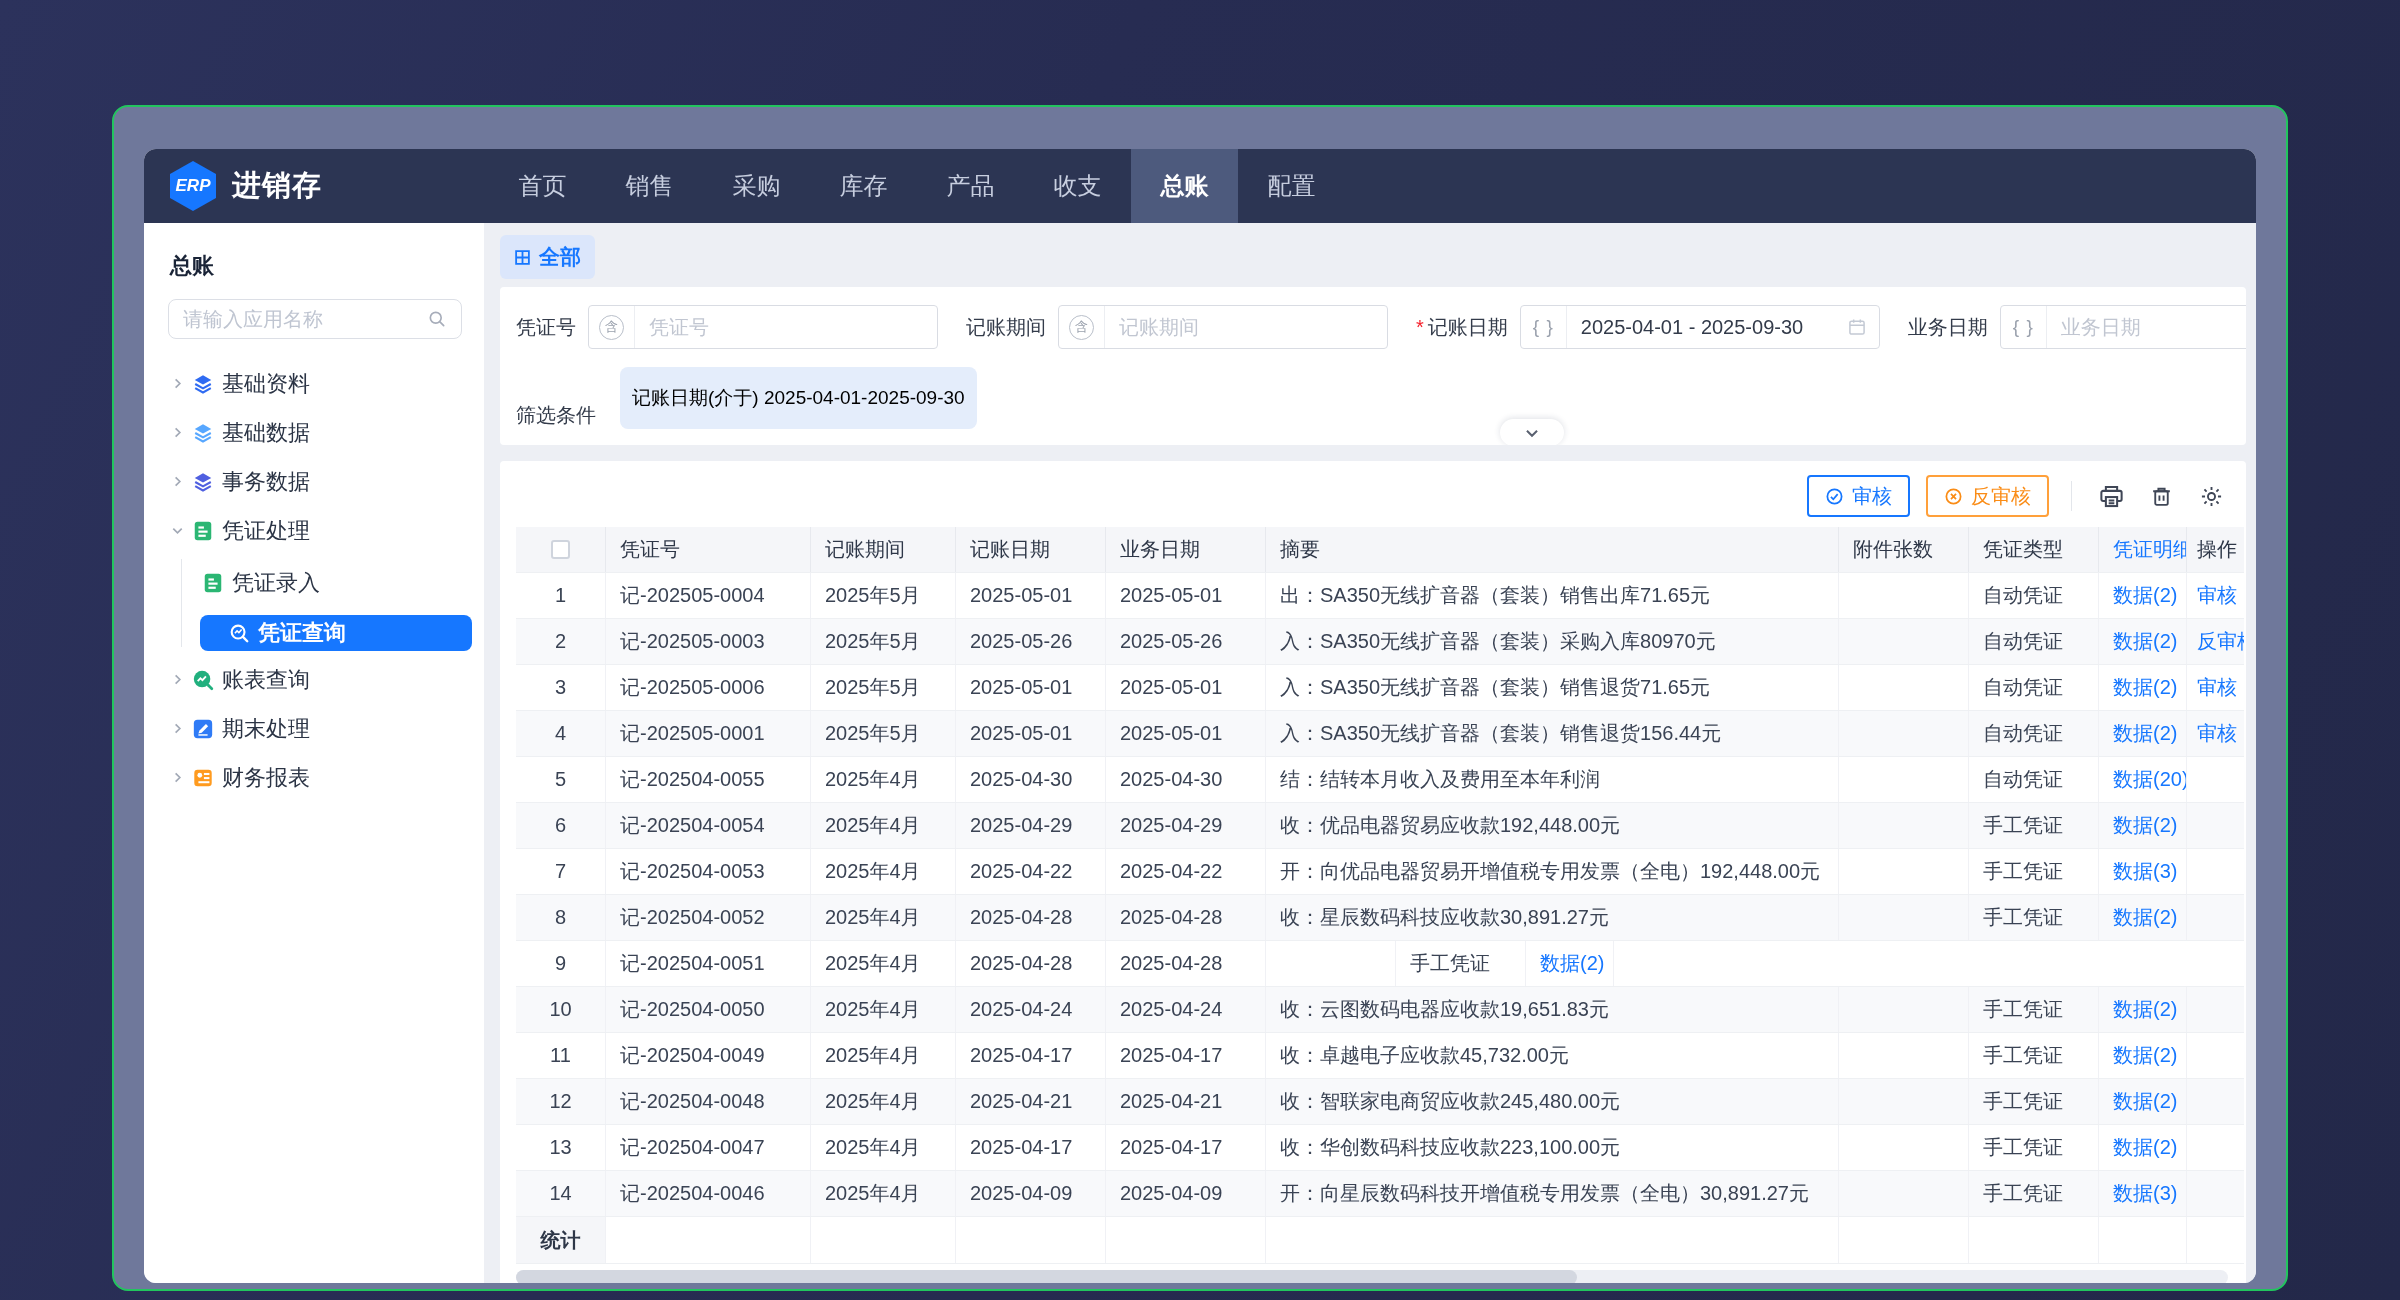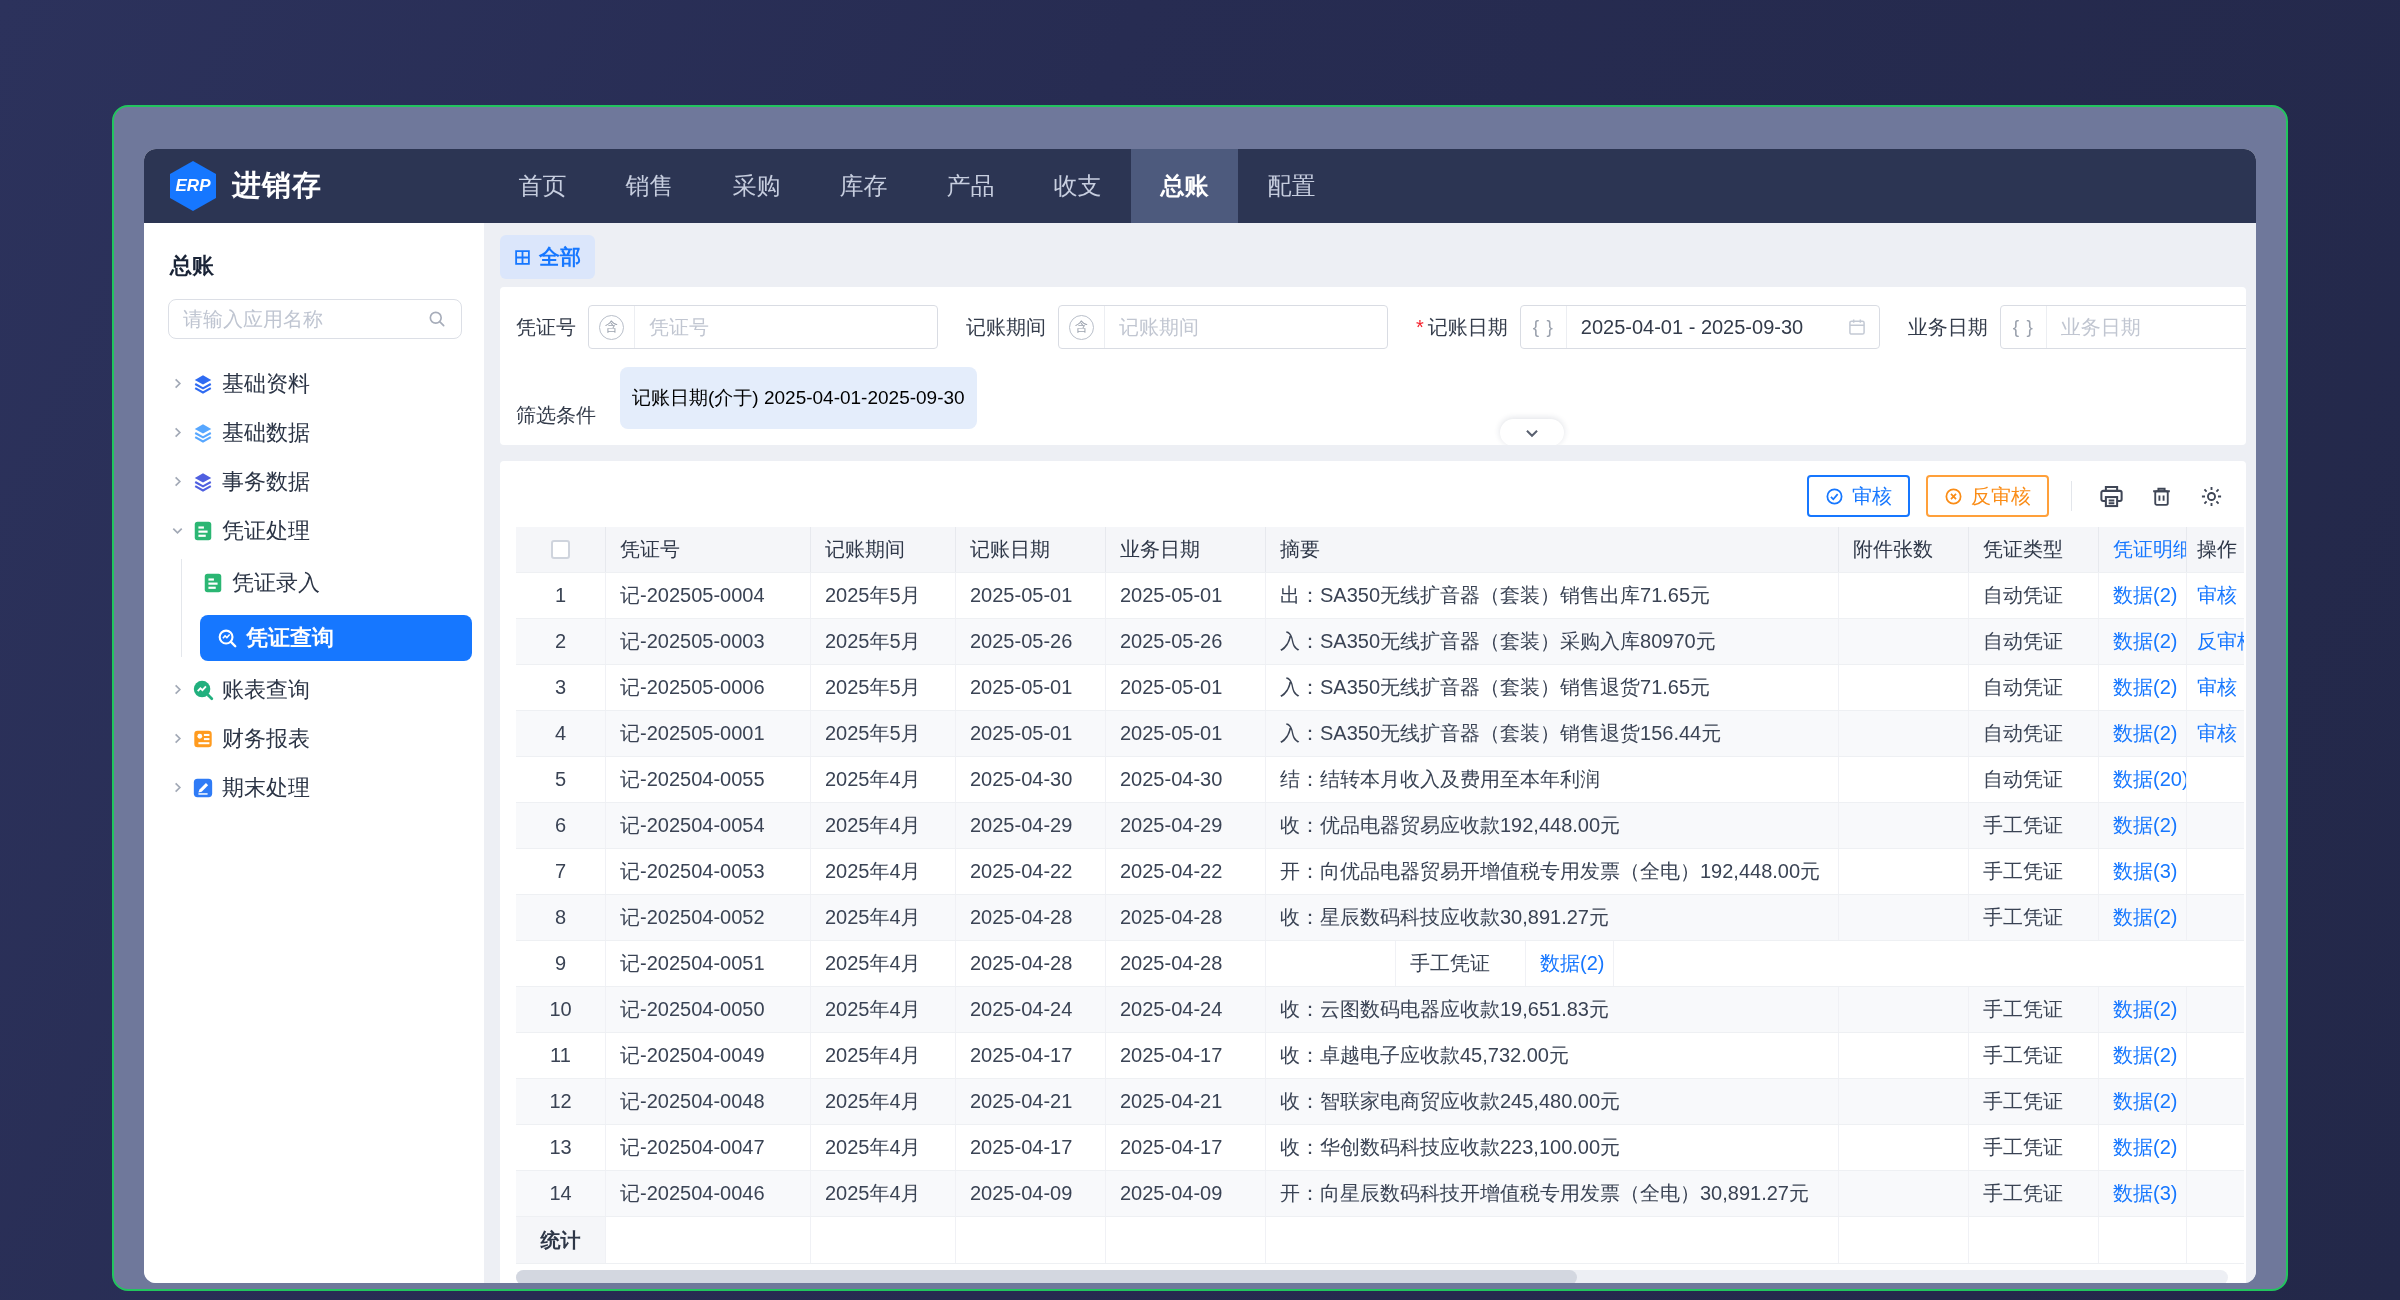--- a/index.html
+++ b/index.html
@@ -40,21 +40,21 @@
   .sb-search input::placeholder { color:#bfc5d1; }
   .sb-menu { margin-top:20px; }
   .sb-item { height:49px; display:flex; align-items:center; padding-left:26px; cursor:pointer; }
   .sb-arrow { width:22px; display:flex; flex:none; }
   .sb-ico { width:30px; display:flex; flex:none; }
   .sb-label { font-size:22px; color:#2b3445; white-space:nowrap; }
   .sb-children { position:relative; }
   .sb-children::before { content:""; position:absolute; left:37px; top:4px; bottom:4px; width:1px; background:#e4e7ec; }
   .sb-child { height:56px; display:flex; align-items:center; padding-left:58px; cursor:pointer; }
   .sb-child.selected {
-    margin:4px 12px 4px 56px; padding-left:16px; height:46px;
+    margin:4px 12px 4px 56px; padding-left:28px; height:36px;
     background:#1677ff; border-radius:8px;
   }
   .sb-child.selected .sb-label { color:#fff; font-weight:bold; }
   
   .content { flex:1; min-width:0; display:flex; flex-direction:column; background:#edeff4; }
   .view-strip { padding:12px 0 8px 16px; flex:none;border-radius:11px; }
   .chip-all { display:inline-flex; align-items:center; gap:8px; background:#dbe6fb; border-radius:6px; padding:8px 14px; cursor:pointer; }
   .chip-all span { color:#1677ff; font-size:21px; font-weight:bold; }
   
   .filter-panel { background:#fff; margin:0 10px 0 16px; border-radius:4px; padding:18px 0 16px 16px; position:relative; flex:none; overflow:hidden; }
@@ -264,44 +264,44 @@
           </div>
 
           <div class="sb-item">
             <span class="sb-arrow">
                 <svg width="15" height="15" viewBox="0 0 16 16">
                   <path d="M6 3.5 l4.5 4.5 -4.5 4.5" stroke="#a2a9b6" stroke-width="1.8" fill="none"></path>
                 </svg>
               </span>
             <span class="sb-ico">
                 <svg width="22" height="22" viewBox="0 0 24 24">
+                  <rect x="2" y="2" width="20" height="20" rx="4" fill="#2f7bf6"></rect>
+                  <path d="M7 17 L8.2 13.6 15.2 6.6 17.6 9 10.6 16 Z" fill="#fff"></path>
+                  <path d="M7 18.5 h10" stroke="#fff" stroke-width="1.6"></path>
+                </svg>
+              </span>
+            <span class="sb-label">期末处理</span>
+          </div>
+
+          <div class="sb-item">
+            <span class="sb-arrow">
+                <svg width="15" height="15" viewBox="0 0 16 16">
+                  <path d="M6 3.5 l4.5 4.5 -4.5 4.5" stroke="#a2a9b6" stroke-width="1.8" fill="none"></path>
+                </svg>
+              </span>
+            <span class="sb-ico">
+                <svg width="22" height="22" viewBox="0 0 24 24">
                   <rect x="2.5" y="3" width="19" height="18" rx="3.5" fill="#ff9b1f"></rect>
                   <circle cx="8.5" cy="9" r="2.6" fill="#fff"></circle>
                   <rect x="13" y="6.5" width="6" height="2.2" fill="#fff"></rect>
                   <rect x="13" y="11" width="6" height="2.2" fill="#fff"></rect>
                   <rect x="7" y="15.5" width="12" height="2.2" fill="#fff"></rect>
                 </svg>
               </span>
             <span class="sb-label">财务报表</span>
-          </div>
-
-          <div class="sb-item">
-            <span class="sb-arrow">
-                <svg width="15" height="15" viewBox="0 0 16 16">
-                  <path d="M6 3.5 l4.5 4.5 -4.5 4.5" stroke="#a2a9b6" stroke-width="1.8" fill="none"></path>
-                </svg>
-              </span>
-            <span class="sb-ico">
-                <svg width="22" height="22" viewBox="0 0 24 24">
-                  <rect x="2" y="2" width="20" height="20" rx="4" fill="#2f7bf6"></rect>
-                  <path d="M7 17 L8.2 13.6 15.2 6.6 17.6 9 10.6 16 Z" fill="#fff"></path>
-                  <path d="M7 18.5 h10" stroke="#fff" stroke-width="1.6"></path>
-                </svg>
-              </span>
-            <span class="sb-label">期末处理</span>
           </div>
 
         </div>
       </div>
 
       <div class="content">
 
         <div class="view-strip">
           <div class="chip-all">
             <svg width="17" height="17" viewBox="0 0 16 16">

